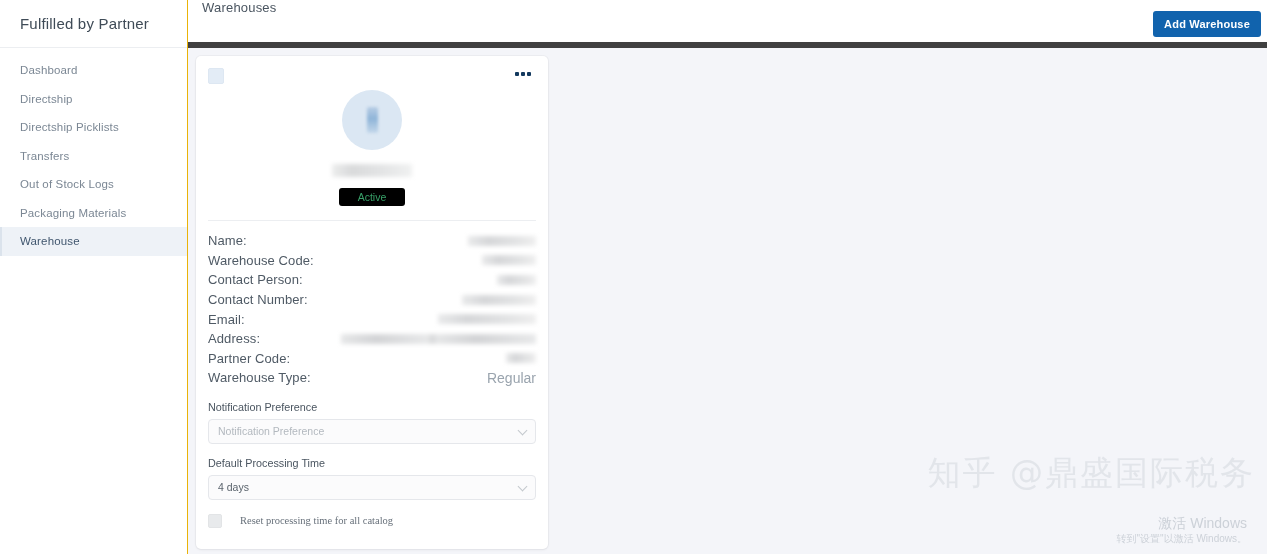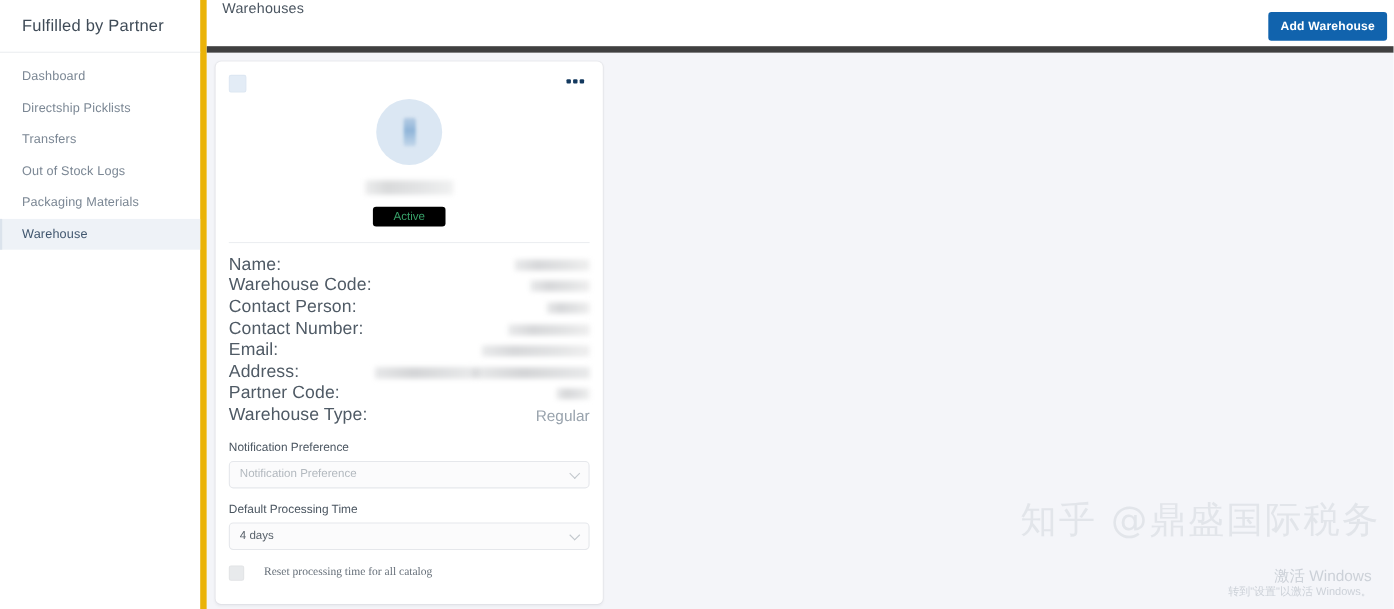--- a/index.html
+++ b/index.html
@@ -14,21 +14,21 @@
   
   .top-sliver {
     position: absolute; left: 164px; top: 0; width: 118px; height: 6px;
     background: #f3f4f6; border: 1px solid #eceef1; border-top: none;
     border-radius: 0 0 3px 3px;
   }
 
   
   .sidebar {
     position: absolute; left: 0; top: 0; width: 188px; height: 554px;
-    background: #ffffff; border-right: 6px solid #eab308;
+    background: #ffffff; border-right: 1px solid #eab308;
   }
   .brand {
     height: 48px; display: flex; align-items: center;
     padding: 0 0 0 20px;
     font-size: 15px; color: #3f4b57; letter-spacing: .2px;
     border-bottom: 1px solid #eceef1;
   }
   .nav { padding-top: 8px; }
   .nav-item {
     display: flex; align-items: center;
@@ -104,21 +104,21 @@
     font-size: 10.5px; padding: 3px 19px; border-radius: 3px;
   }
 
   .divider { margin: 14px 0 0 0; border-top: 1px solid #eceef1; }
 
   .detail-list { padding-top: 10px; }
   .detail-row {
     display: flex; align-items: center; justify-content: space-between;
     height: 19.6px;
   }
-  .detail-label { font-size: 16px; color: #4f5a65; letter-spacing: .1px; }
+  .detail-label { font-size: 13px; color: #4f5a65; letter-spacing: .1px; }
   .detail-value { font-size: 14px; color: #9aa4ae; }
   .blur-bar { height: 10px; filter: blur(2.3px);
     background: linear-gradient(90deg,#e9eaeb 0%,#d6d7d9 30%,#e2e3e4 70%,#efefef 100%); }
   .blur-bar.two { display: flex; gap: 7px; }
   .blur-bar.two span { display: block; height: 10px;
     background: linear-gradient(90deg,#e6e7e8 0%,#d3d4d6 40%,#e8e9ea 100%); }
 
   .field { margin-top: 13px; }
   .field-label { font-size: 10.8px; color: #4a5560; margin-bottom: 6px; }
   .select {
@@ -161,20 +161,23 @@
 
   <div class="top-sliver"></div>
 
   <div class="sidebar">
     <div class="brand">Fulfilled by Partner</div>
     <div class="nav" id="nav-list">
         <div class="nav-item">
           <span>Dashboard</span>
         </div>
         <div class="nav-item">
+          <span>Directship</span>
+        </div>
+        <div class="nav-item">
           <span>Directship Picklists</span>
         </div>
         <div class="nav-item">
           <span>Transfers</span>
         </div>
         <div class="nav-item">
           <span>Out of Stock Logs</span>
         </div>
         <div class="nav-item">
           <span>Packaging Materials</span>

